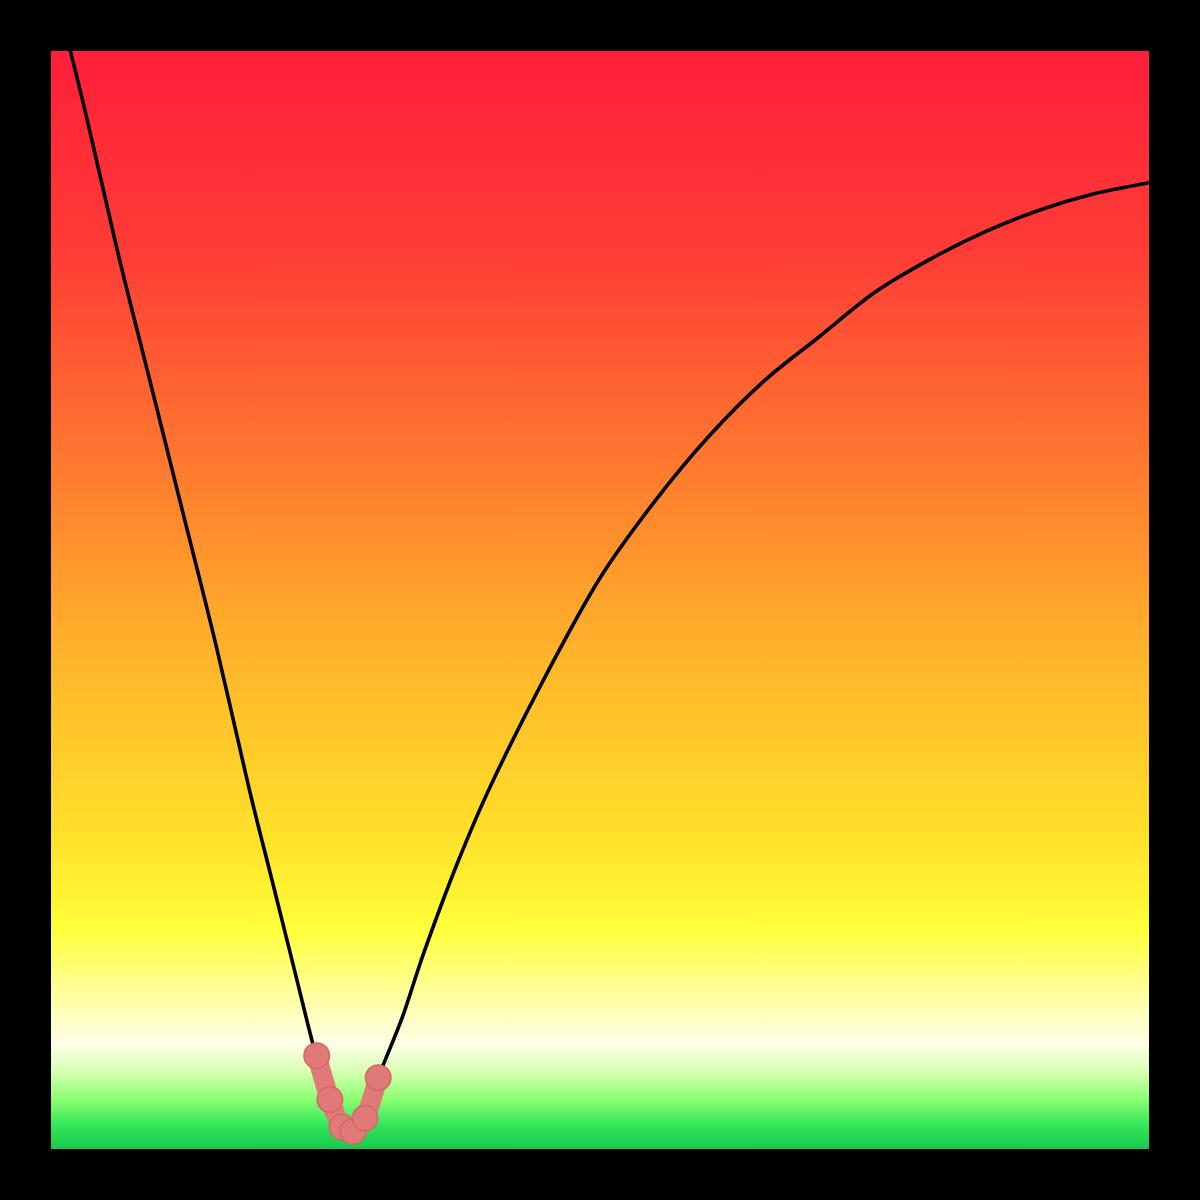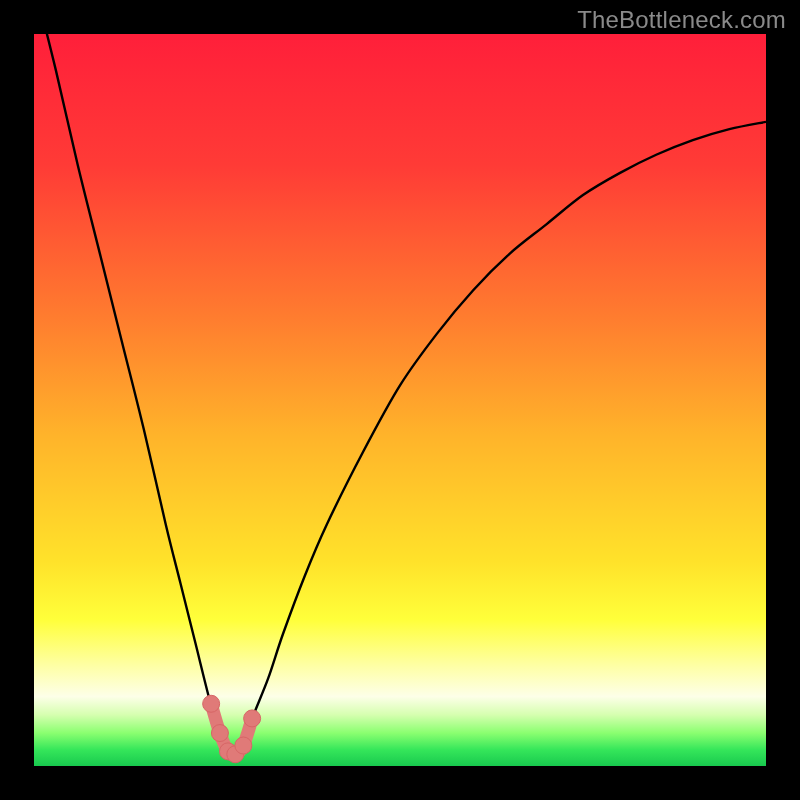--- a/index.html
+++ b/index.html
@@ -79,14 +79,13 @@
           <circle cx="185.928" cy="699.06" r="8.5" fill="#e07a78" stroke="#d76666" stroke-width="1"></circle>
           <circle cx="193.98000000000002" cy="717.36" r="8.5" fill="#e07a78" stroke="#d76666" stroke-width="1"></circle>
           <circle cx="201.3" cy="720.288" r="8.5" fill="#e07a78" stroke="#d76666" stroke-width="1"></circle>
           <circle cx="209.35200000000003" cy="711.504" r="8.5" fill="#e07a78" stroke="#d76666" stroke-width="1"></circle>
           <circle cx="218.136" cy="684.42" r="8.5" fill="#e07a78" stroke="#d76666" stroke-width="1"></circle>
         </g>
     </svg>
 
   </div>
 
-  <div class="watermark">TheBottleneck.com</div>
 </div>
 
 </body></html>

